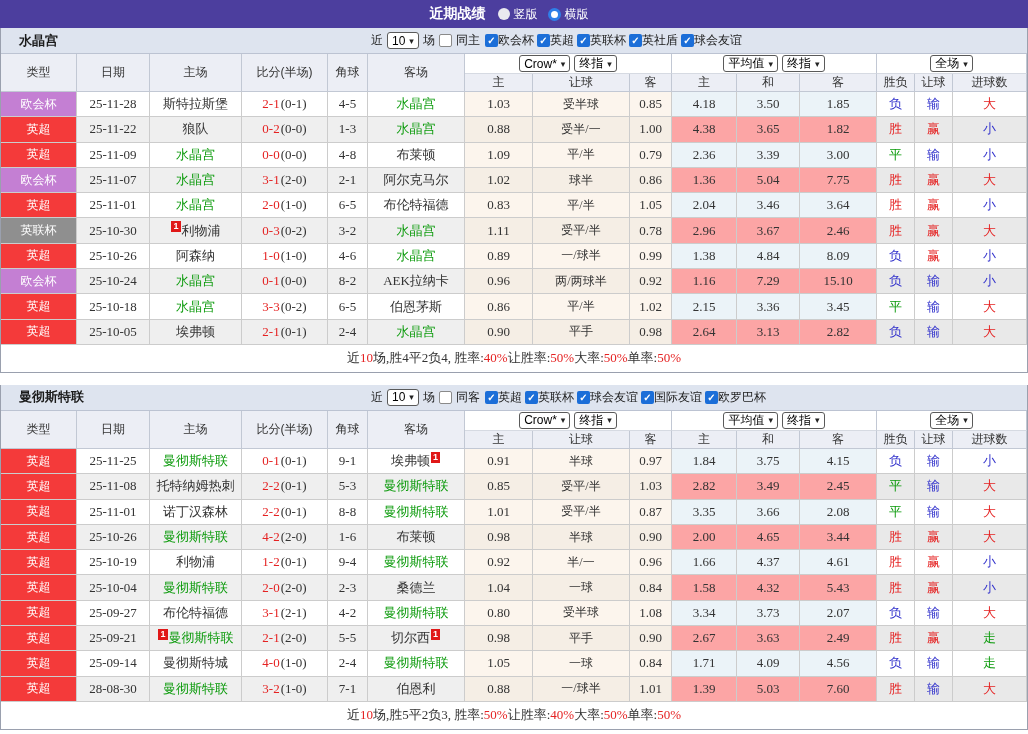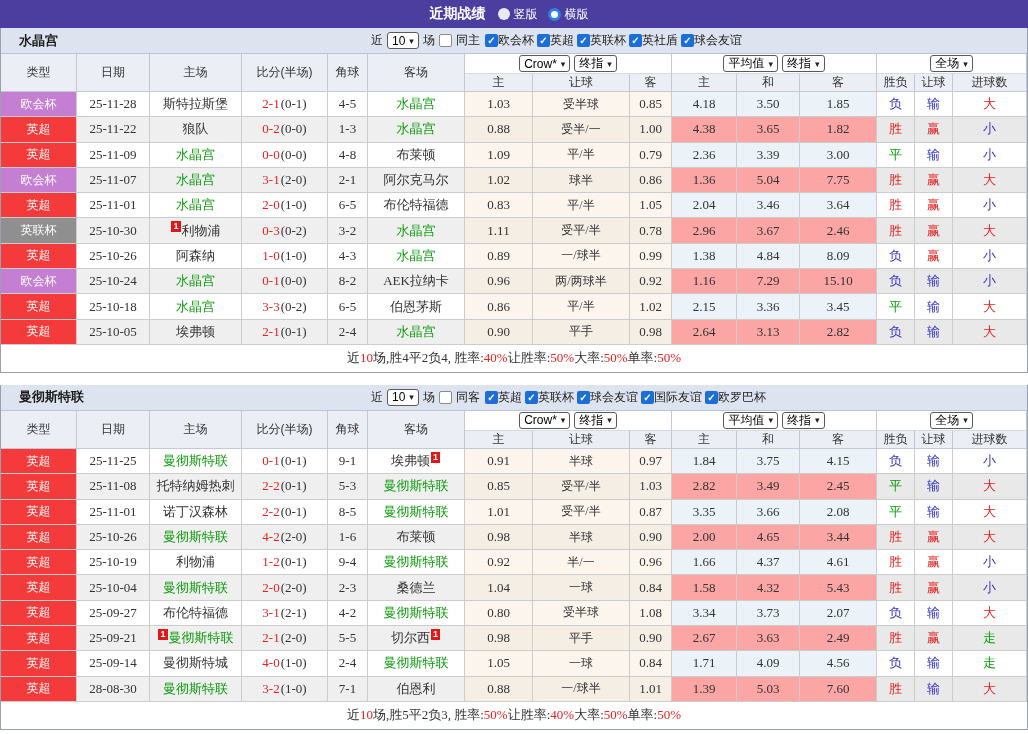--- a/index.html
+++ b/index.html
@@ -269,21 +269,21 @@
         <div class="cell res even" style="color: rgb(229, 34, 34);">大</div>
         <div class="cell badge" style="background: rgb(244, 58, 58);">英超</div>
         <div class="cell left odd">25-10-26</div>
         <div class="cell left odd">
           <span>阿森纳</span>
         </div>
         <div class="cell left odd">
           <span class="score-main">1-0</span>
           <span class="score-half">(1-0)</span>
         </div>
-        <div class="cell left odd">4-3</div>
+        <div class="cell left odd">4-6</div>
         <div class="cell left odd">
           <span class="focus">水晶宫</span>
         </div>
         <div class="cell crow odd">0.89</div>
         <div class="cell crow hand odd">一/球半</div>
         <div class="cell crow odd">0.99</div>
         <div class="cell avg odd">1.38</div>
         <div class="cell avg odd">4.84</div>
         <div class="cell avg odd">8.09</div>
         <div class="cell res odd" style="color: rgb(51, 51, 204);">负</div>
@@ -495,21 +495,21 @@
         <div class="cell res even" style="color: rgb(229, 34, 34);">大</div>
         <div class="cell badge" style="background: rgb(244, 58, 58);">英超</div>
         <div class="cell left odd">25-11-01</div>
         <div class="cell left odd">
           <span>诺丁汉森林</span>
         </div>
         <div class="cell left odd">
           <span class="score-main">2-2</span>
           <span class="score-half">(0-1)</span>
         </div>
-        <div class="cell left odd">8-5</div>
+        <div class="cell left odd">8-8</div>
         <div class="cell left odd">
           <span class="focus">曼彻斯特联</span>
         </div>
         <div class="cell crow odd">1.01</div>
         <div class="cell crow hand odd">受平/半</div>
         <div class="cell crow odd">0.87</div>
         <div class="cell avg odd">3.35</div>
         <div class="cell avg odd">3.66</div>
         <div class="cell avg odd">2.08</div>
         <div class="cell res odd" style="color: rgb(10, 154, 10);">平</div>

